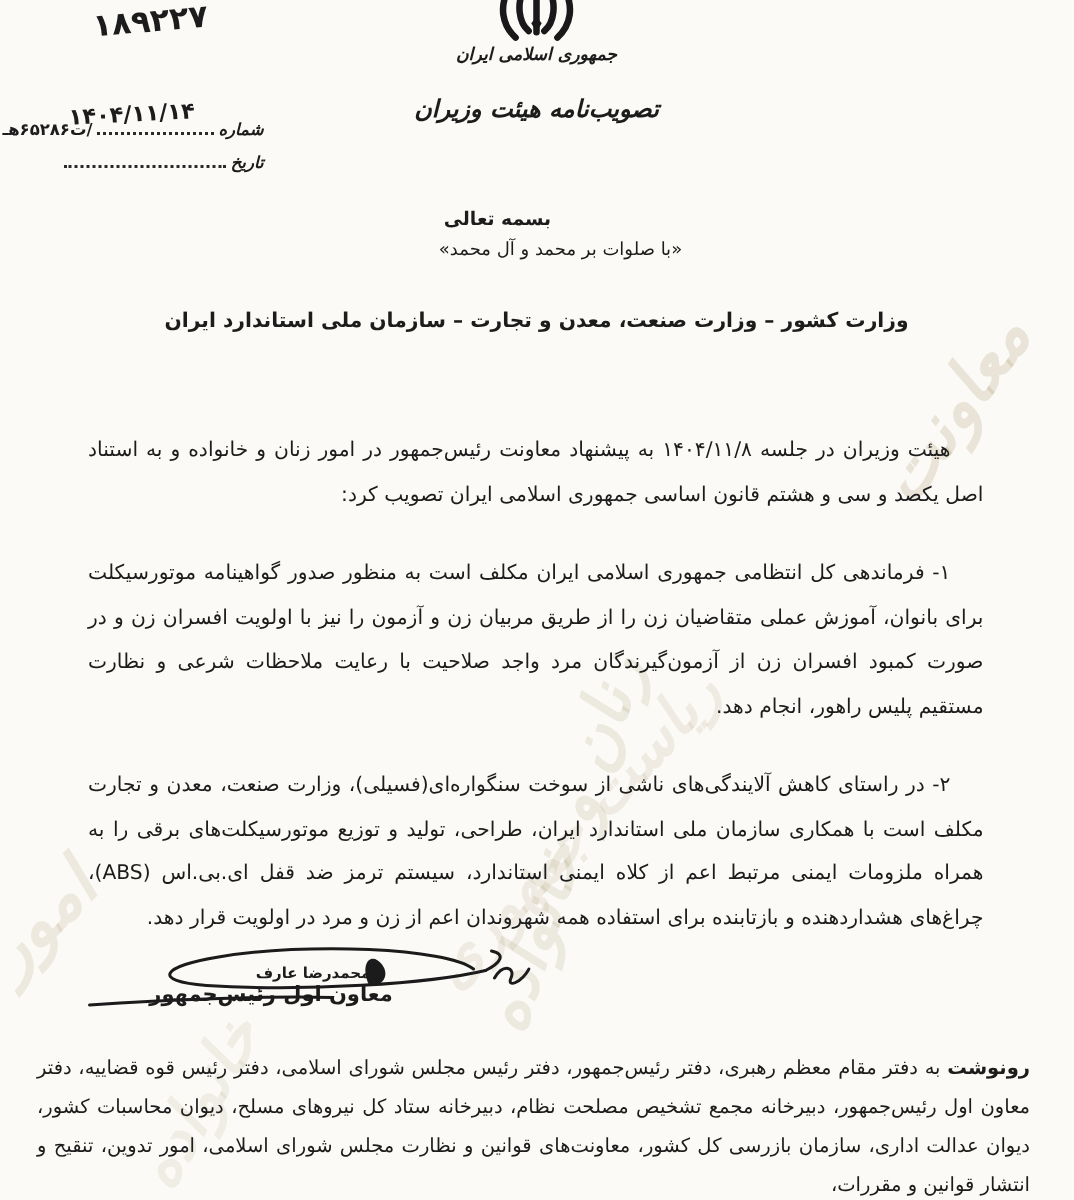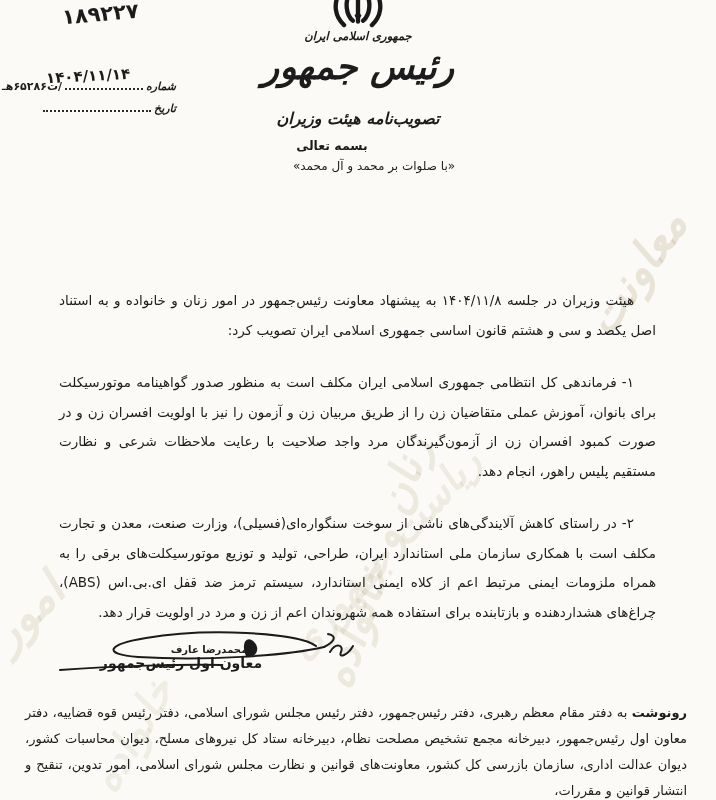--- a/index.html
+++ b/index.html
@@ -83,28 +83,28 @@
       <g fill="none" stroke="#191919" stroke-width="5" stroke-linecap="round">
         <path d="M10 2 C4 14 5 28 16 38"></path>
         <path d="M22 2 C17 12 18 26 26 33"></path>
         <path d="M32 2 L32 34"></path>
         <path d="M42 2 C47 12 46 26 38 33"></path>
         <path d="M54 2 C60 14 59 28 48 38"></path>
       </g>
       <path d="M32 34 l-4 -7 l4 -5 l4 5 z" fill="#191919"></path>
     </svg>
     <div class="republic">جمهوری اسلامی ایران</div>
-    <div class="prez">رئیس جمهور</div>
     <div class="doc-type">تصویب‌نامه هیئت وزیران</div>
   </div>
 
   <div class="bismillah">بسمه تعالی</div>
   <div class="salawat">«با صلوات بر محمد و آل محمد»</div>
 
   <div class="addressees">
+    <div>وزارت کشور – وزارت صنعت، معدن و تجارت – سازمان ملی استاندارد ایران</div>
   </div>
 
   <div class="body-text">
     <p>هیئت وزیران در جلسه ۱۴۰۴/۱۱/۸ به پیشنهاد معاونت رئیس‌جمهور در امور زنان و خانواده و به استناد اصل یکصد و سی و هشتم قانون اساسی جمهوری اسلامی ایران تصویب کرد:</p>
     <p>۱- فرماندهی کل انتظامی جمهوری اسلامی ایران مکلف است به منظور صدور گواهینامه موتورسیکلت برای بانوان، آموزش عملی متقاضیان زن را از طریق مربیان زن و آزمون را نیز با اولویت افسران زن و در صورت کمبود افسران زن از آزمون‌گیرندگان مرد واجد صلاحیت با رعایت ملاحظات شرعی و نظارت مستقیم پلیس راهور، انجام دهد.</p>
     <p>۲- در راستای کاهش آلایندگی‌های ناشی از سوخت سنگواره‌ای(فسیلی)، وزارت صنعت، معدن و تجارت مکلف است با همکاری سازمان ملی استاندارد ایران، طراحی، تولید و توزیع موتورسیکلت‌های برقی را به همراه ملزومات ایمنی مرتبط اعم از کلاه ایمنی استاندارد، سیستم ترمز ضد قفل ای.بی.اس (ABS)، چراغ‌های هشداردهنده و بازتابنده برای استفاده همه شهروندان اعم از زن و مرد در اولویت قرار دهد.</p>
   </div>
 
   <div class="sig-block">
     <div class="sig-name">محمدرضا عارف</div>

